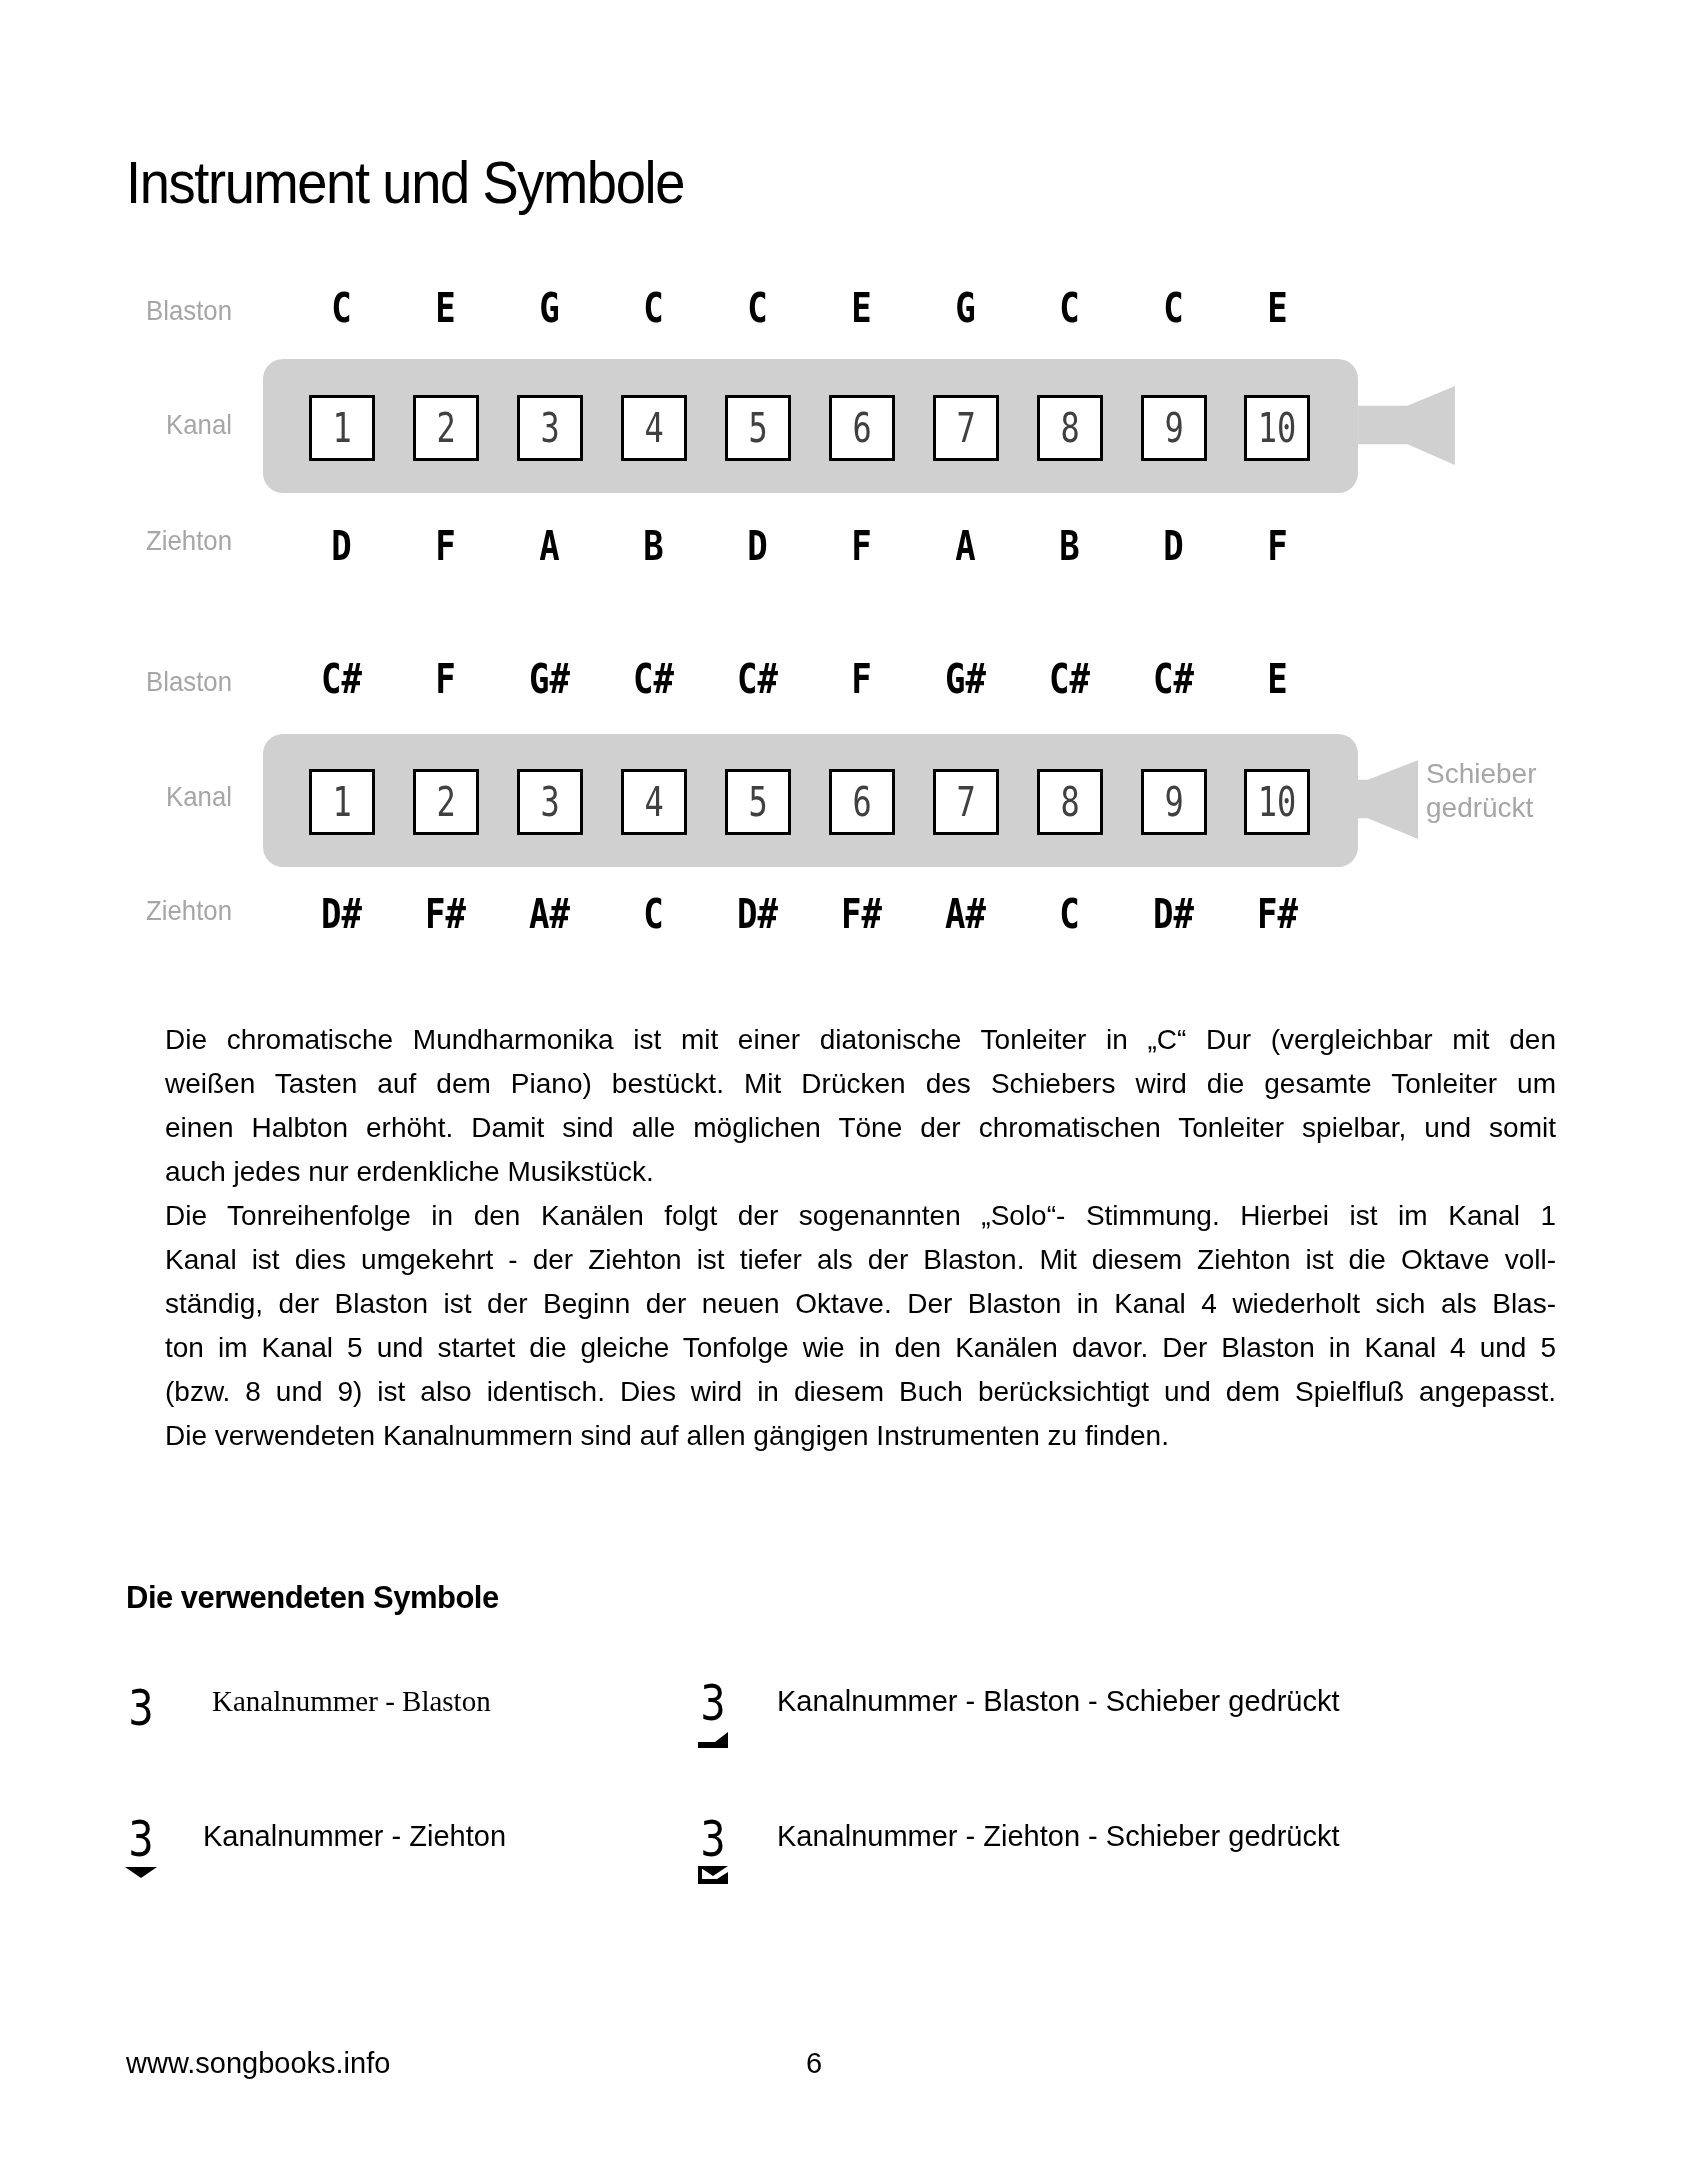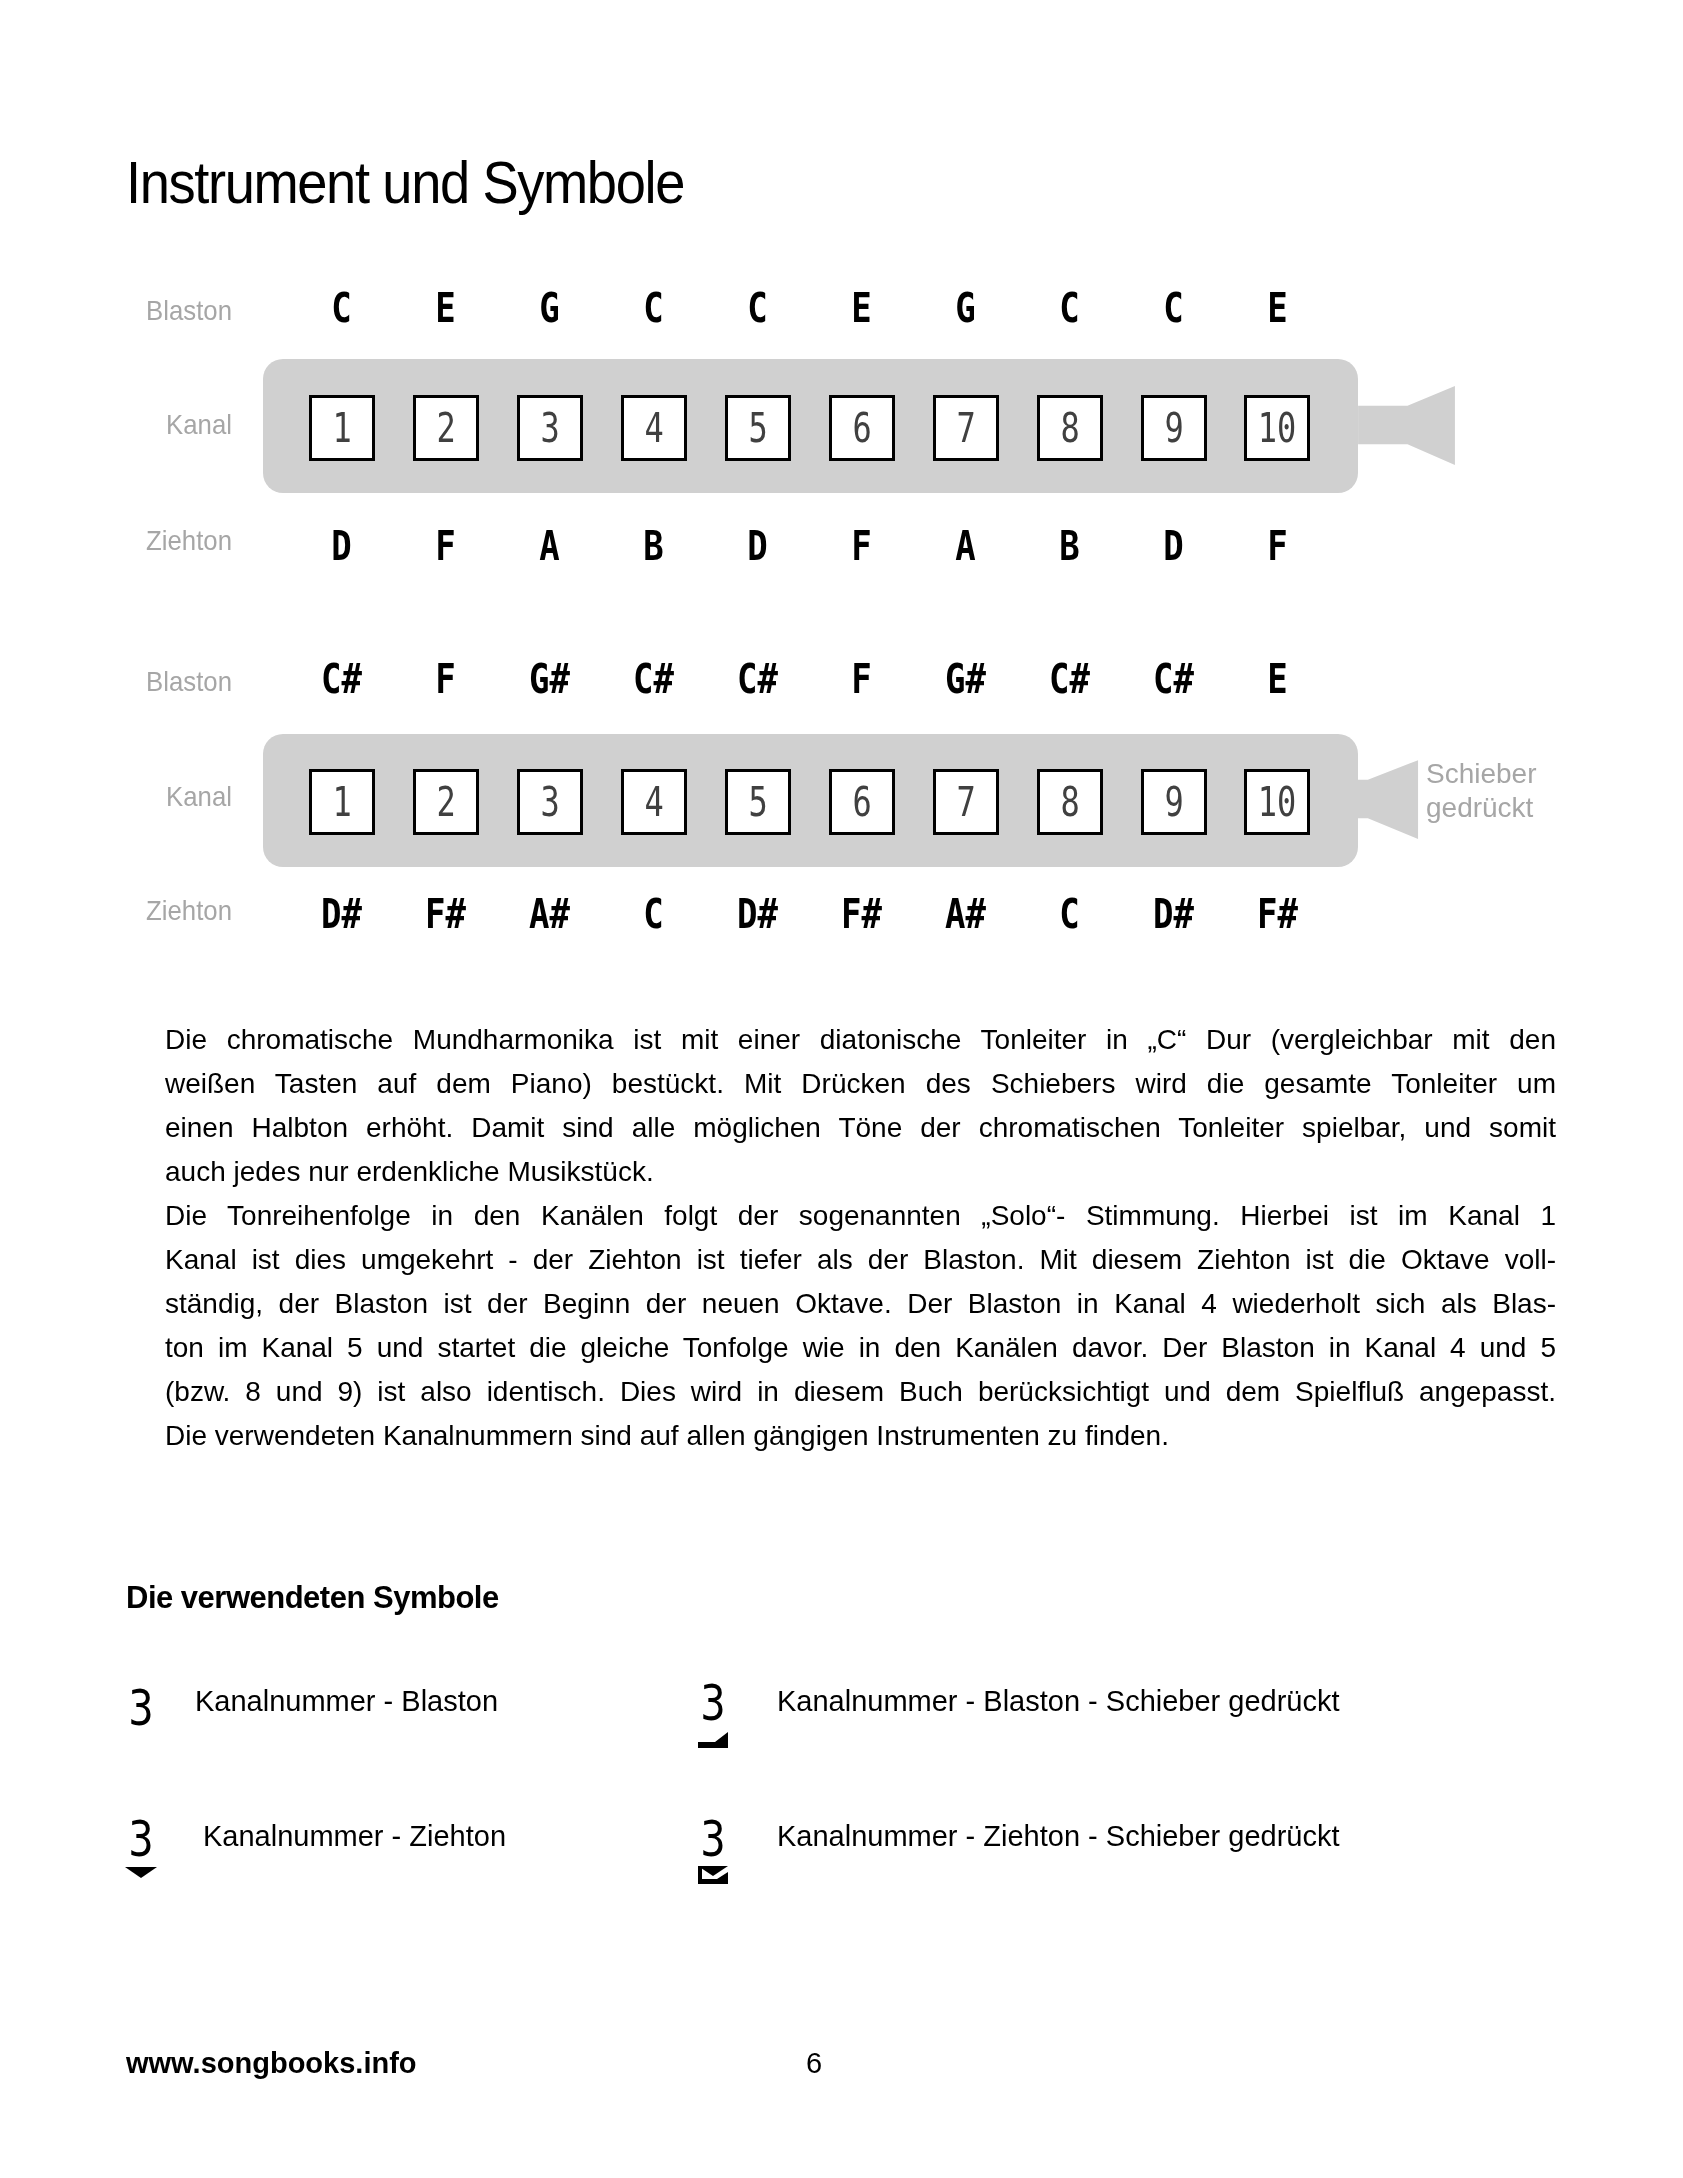--- a/index.html
+++ b/index.html
@@ -181,21 +181,21 @@
     <span class="line last">Die verwendeten Kanalnummern sind auf allen gängigen Instrumenten zu finden.</span>
   </div>
 
 <div class="abs sec-head">Die verwendeten Symbole</div>
 
 <div class="abs" style="left:0;top:0;">
 
   <div class="abs" style="left:121px;top:1683px;">
     <div class="sym-glyph">3</div>
   </div>
-  <div class="abs sym-text" style="left:195px;top:1685px;">Kanalnummer - Blaston</div>
+  <div class="abs sym-text" style="left:212px;top:1685px;font-family:Liberation Serif, serif;">Kanalnummer - Blaston</div>
 
   <div class="abs" style="left:693px;top:1678px;">
     <div class="sym-glyph">3</div>
     <svg width="40" height="20" style="display:block;margin-top:2px;" viewBox="0 0 40 20">
       <polygon points="5,18 35,18 35,2 22,12 5,12" fill="#000"></polygon>
     </svg>
   </div>
   <div class="abs sym-text" style="left:777px;top:1685px;">Kanalnummer - Blaston - Schieber gedrückt</div>
 
   <div class="abs" style="left:121px;top:1814px;">
@@ -210,15 +210,15 @@
     <div class="sym-glyph">3</div>
     <svg width="40" height="22" style="display:block;" viewBox="0 0 40 22">
       <polygon points="5,2 35,2 20,12" fill="#000"></polygon>
       <polygon points="5,20 35,20 35,8 24,15 5,15" fill="#000"></polygon>
       <rect x="5" y="2" width="4" height="18" fill="#000"></rect>
     </svg>
   </div>
   <div class="abs sym-text" style="left:777px;top:1820px;">Kanalnummer - Ziehton - Schieber gedrückt</div>
 </div>
 
-<div class="abs footer" style="left:126px;top:2047px;font-weight:bold;">www.songbooks.info</div>
+<div class="abs footer" style="left:126px;top:2047px;">www.songbooks.info</div>
 <div class="abs footer" style="left:806px;top:2047px;">6</div>
 
 
 </body></html>

